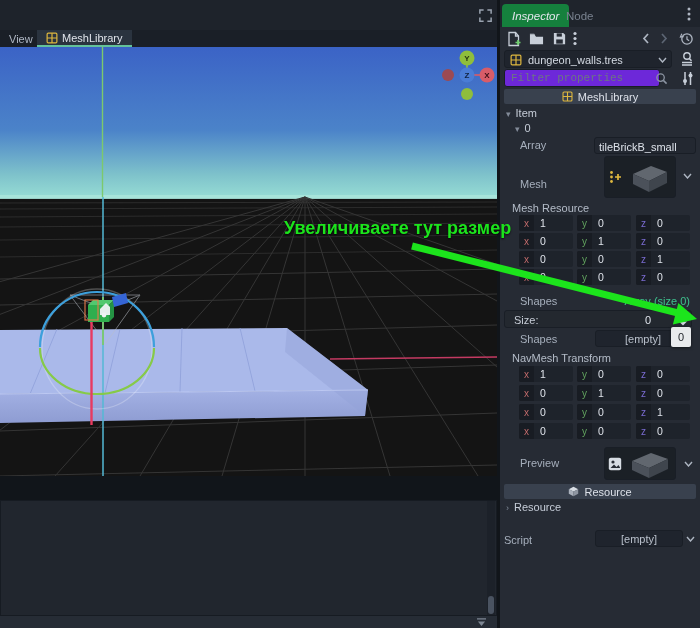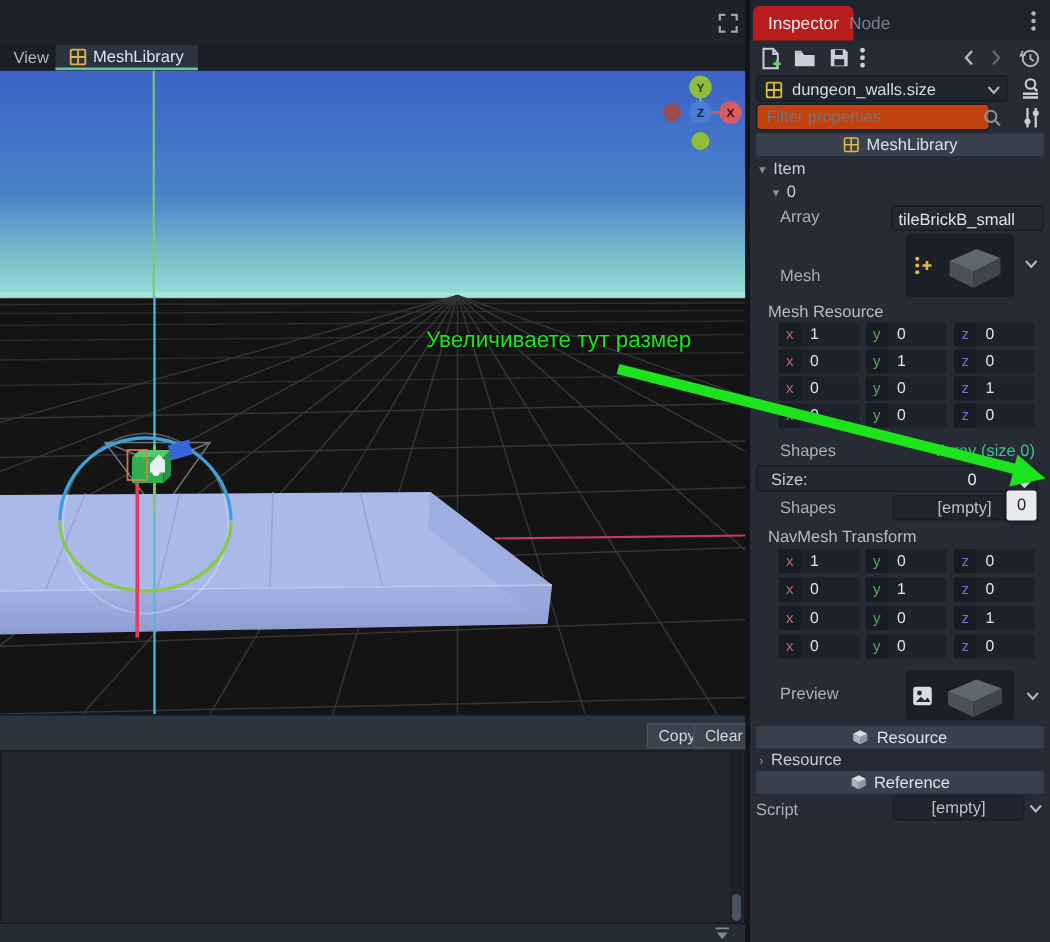--- a/index.html
+++ b/index.html
@@ -16,40 +16,40 @@
   .gbtn{position:absolute;top:5px;height:15px;background:#3a424d;border:1px solid #49525e;border-radius:2px;
         color:#d2d8e0;font-size:10.5px;display:flex;align-items:center;padding:0 7px;}
   #logpanel{left:0;top:500px;width:497px;height:116px;background:#21262e;border:1px solid #161b22;box-sizing:border-box;}
   #logscroll{left:487px;top:501px;width:8px;height:114px;background:#1c2129;}
   #logthumb{left:488px;top:596px;width:6px;height:18px;background:#4a5361;border-radius:3px;}
   #bstrip{left:0;top:616px;width:497px;height:12px;background:#262c35;}
   
   #rpanel{left:500px;top:0;width:200px;height:628px;background:#262b34;}
   #rtabrow{left:500px;top:0;width:200px;height:27px;background:#1f242c;}
   .rtab{position:absolute;top:4px;height:23px;display:flex;align-items:center;padding:0 10px;font-size:11.5px;color:#79828f;}
-  .rtab.active{background:#b91c1c;color:#e2e6ec;border-radius:4px 4px 0 0;}
+  .rtab.active{background:#15803d;color:#e2e6ec;border-radius:4px 4px 0 0;font-style:italic;}
   .ibox{position:absolute;background:#1f242d;border:1px solid #191e26;border-radius:3px;box-sizing:border-box;}
   .hdr{position:absolute;left:504px;width:192px;height:15px;background:#39414e;border-radius:2px;
        display:flex;align-items:center;justify-content:center;gap:5px;color:#dce0e8;font-size:11px;}
   .plabel{position:absolute;color:#a6afbc;font-size:11px;}
   .pvalue{position:absolute;color:#dde2ea;font-size:11px;}
   .fold{position:absolute;color:#c6cdd8;font-size:11px;}
   .fold .car{color:#828b99;margin-right:5px;font-size:9px;}
   .mc{position:absolute;height:16px;width:54px;background:#1e232b;border-radius:2px;display:flex;align-items:center;}
   .mc .ax{width:15px;height:16px;background:#181c23;border-radius:2px 0 0 2px;display:flex;align-items:center;justify-content:center;font-size:10px;font-style:normal;}
   .mc b{font-weight:normal;color:#dfe3ea;font-size:10.5px;margin-left:6px;}
   .ax.x{color:#c06a6a}.ax.y{color:#61a35e}.ax.z{color:#7a6bd0}
   .c1{left:519px}.c2{left:577px}.c3{left:636px}
   .drop{display:flex;align-items:center;justify-content:center;color:#b9c0cb;font-size:11px;}
-  input.filter{position:absolute;left:504px;top:69px;width:156px;height:18px;background:#c2410c;border:1px solid #191e26;
-       border-radius:3px;color:#cdd3dc;font-size:11px;padding:0 22px 0 6px;box-sizing:border-box;outline:none;}
+  input.filter{position:absolute;left:504px;top:69px;width:156px;height:18px;background:#6d28d9;border:1px solid #191e26;
+       border-radius:3px;color:#cdd3dc;font-size:11px;padding:0 22px 0 6px;box-sizing:border-box;outline:none;font-family:Liberation Mono, monospace;}
   input.filter::placeholder{color:#6d7684;}
   #tooltip0{left:671px;top:327px;width:20px;height:20px;background:#e8eaec;border-radius:2px;
        box-shadow:0 1px 3px rgba(0,0,0,.5);display:flex;align-items:center;justify-content:center;color:#23272d;font-size:11px;}
-  #annot-text{left:284px;top:218px;color:#1ce41c;font-size:15px;font-weight:normal;text-shadow:0 1px 2px rgba(0,0,0,.7);}
+  #annot-text{left:284px;top:218px;color:#1ce41c;font-size:18px;font-weight:bold;text-shadow:0 1px 2px rgba(0,0,0,.7);}
   svg{display:block;}
   .ic{position:absolute;}
 </style>
 </head>
 <body>
 
 <div id="root">
 
   <div class="abs" id="topbar">
     <span class="ic" style="left:478px;top:8px">
@@ -174,28 +174,20 @@
         <circle cx="467" cy="11" r="7.5" fill="#8fbe3c"></circle>
         <circle cx="467" cy="28" r="7.5" fill="#4a7dd6"></circle>
         <circle cx="487" cy="28" r="7.5" fill="#d85c68"></circle>
         <text x="467" y="14" fill="#273511">Y</text>
         <text x="467" y="31" fill="#102341">Z</text>
         <text x="487" y="31" fill="#3c1016">X</text>
       </g>
     </svg>
   </div>
 
-  <div class="abs" id="btoolbar">
-    <div class="gbtn" style="left:431px">
-      <span>Copy</span>
-    </div>
-    <div class="gbtn" style="left:462px">
-      <span>Clear</span>
-    </div>
-  </div>
 
   <div class="abs" id="logpanel"></div>
   <div class="abs" id="logscroll"></div>
   <div class="abs" id="logthumb"></div>
 
   <div class="abs" id="bstrip">
 
     <span class="ic" style="left:476px;top:2px">
       <svg width="11" height="9" viewBox="0 0 12 10">
           <path d="M1 1h10" stroke="#7e8794" stroke-width="1.4"></path>
@@ -268,21 +260,21 @@
       </svg>
   </span>
 
   <div class="ibox" style="left:504px;top:50px;width:168px;height:18px">
     <span class="ic" style="left:5px;top:3px">
       <svg width="12" height="12" viewBox="0 0 16 16">
           <rect x="1.5" y="1.5" width="13" height="13" rx="1.5" fill="none" stroke="#dfb83f" stroke-width="1.6"></rect>
           <path d="M1.5 8h13 M8 1.5v13" stroke="#dfb83f" stroke-width="1.6"></path>
         </svg>
     </span>
-    <span class="abs" style="left:23px;top:3px;color:#d4dae3;font-size:11px">dungeon_walls.size</span>
+    <span class="abs" style="left:23px;top:3px;color:#d4dae3;font-size:11px">dungeon_walls.tres</span>
     <span class="ic" style="left:153px;top:6px">
       <svg width="9" height="6" viewBox="0 0 9 6">
           <path d="M1 1 L4.5 5 L8 1" fill="none" stroke="#aeb6c2" stroke-width="1.4"></path>
         </svg>
     </span>
   </div>
   <span class="ic" style="left:679px;top:51px">
     <svg width="16" height="16" viewBox="0 0 16 16">
         <circle cx="8" cy="5" r="3.2" fill="none" stroke="#c8cfd9" stroke-width="1.4"></circle>
         <line x1="10.3" y1="7.5" x2="12.5" y2="9.8" stroke="#c8cfd9" stroke-width="1.6"></line>
@@ -508,30 +500,20 @@
           <polygon points="7,1 13,4 7,7 1,4" fill="#d7dce3"></polygon>
           <polygon points="1,4 7,7 7,13 1,10" fill="#aab1bc"></polygon>
           <polygon points="13,4 7,7 7,13 13,10" fill="#8f96a2"></polygon>
         </svg>
     </span>
     <span>Resource</span>
   </div>
   <div class="fold" style="left:506px;top:501px">
     <span class="car">›</span><span>Resource</span>
   </div>
-  <div class="hdr" style="top:514px">
-    <span>
-      <svg width="11" height="11" viewBox="0 0 14 14">
-          <polygon points="7,1 13,4 7,7 1,4" fill="#d7dce3"></polygon>
-          <polygon points="1,4 7,7 7,13 1,10" fill="#aab1bc"></polygon>
-          <polygon points="13,4 7,7 7,13 13,10" fill="#8f96a2"></polygon>
-        </svg>
-    </span>
-    <span>Reference</span>
-  </div>
 
   <span class="plabel" style="left:504px;top:534px">Script</span>
   <div class="ibox drop" style="left:595px;top:530px;width:88px;height:17px">
     <span>[empty]</span>
   </div>
   <span class="ic" style="left:686px;top:536px">
     <svg width="9" height="6" viewBox="0 0 9 6">
         <path d="M1 1 L4.5 5 L8 1" fill="none" stroke="#aeb6c2" stroke-width="1.4"></path>
       </svg>
   </span>

